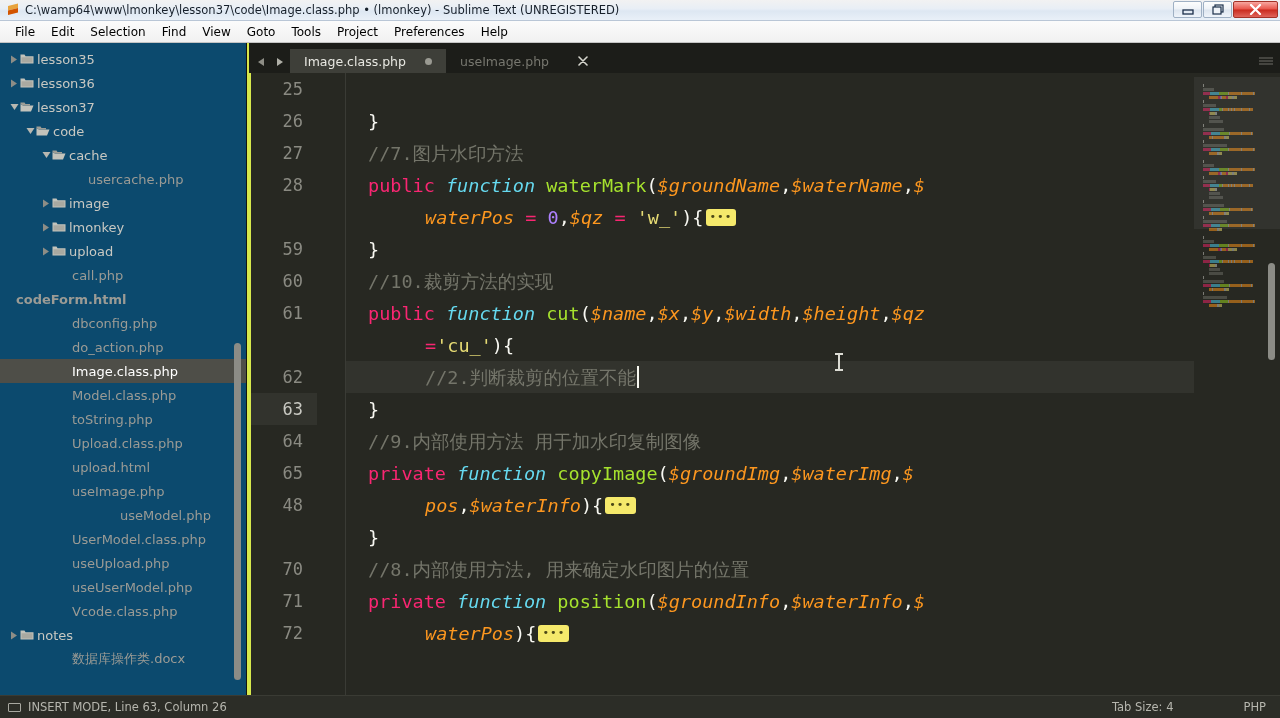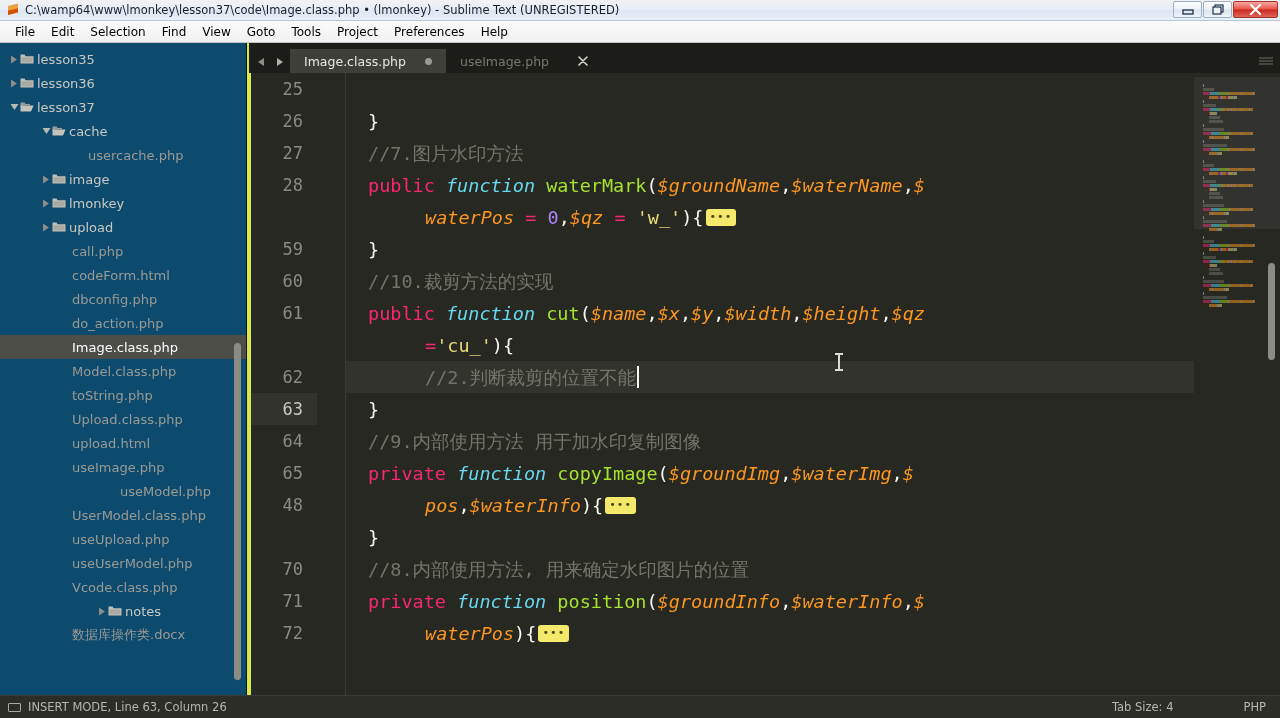--- a/index.html
+++ b/index.html
@@ -275,20 +275,34 @@
               </svg>
             </span>
             <span class="ficon">
               <svg width="14" height="12" viewBox="0 0 14 12">
                 <path d="M0.5,3 L0.5,10.5 L11,10.5 L13.5,4.5 L3,4.5 Z" fill="#c3c3bb"></path>
                 <path d="M0.5,3 L0.5,1.5 L4.5,1.5 L5.5,3 L10,3 L10,4.5 L3,4.5 Z" fill="#9e9e96"></path>
               </svg>
             </span>
             <span class="tlabel">lesson37</span>
           </div>
+          <div class="trow folder" style="padding-left: 24px;">
+            <span class="twist">
+              <svg width="9" height="8" viewBox="0 0 9 8">
+                <polygon points="0.5,1 8.5,1 4.5,7" fill="#b8b8b1"></polygon>
+              </svg>
+            </span>
+            <span class="ficon">
+              <svg width="14" height="12" viewBox="0 0 14 12">
+                <path d="M0.5,3 L0.5,10.5 L11,10.5 L13.5,4.5 L3,4.5 Z" fill="#c3c3bb"></path>
+                <path d="M0.5,3 L0.5,1.5 L4.5,1.5 L5.5,3 L10,3 L10,4.5 L3,4.5 Z" fill="#9e9e96"></path>
+              </svg>
+            </span>
+            <span class="tlabel">code</span>
+          </div>
           <div class="trow folder" style="padding-left: 40px;">
             <span class="twist">
               <svg width="9" height="8" viewBox="0 0 9 8">
                 <polygon points="0.5,1 8.5,1 4.5,7" fill="#b8b8b1"></polygon>
               </svg>
             </span>
             <span class="ficon">
               <svg width="14" height="12" viewBox="0 0 14 12">
                 <path d="M0.5,3 L0.5,10.5 L11,10.5 L13.5,4.5 L3,4.5 Z" fill="#c3c3bb"></path>
                 <path d="M0.5,3 L0.5,1.5 L4.5,1.5 L5.5,3 L10,3 L10,4.5 L3,4.5 Z" fill="#9e9e96"></path>
@@ -341,21 +355,21 @@
                 <rect x="1.5" y="4.3" width="11" height="5.2" fill="#a9a9a1"></rect>
               </svg>
             </span>
             <span class="tlabel">upload</span>
           </div>
           <div class="trow" style="padding-left: 56px;">
             <span class="twist"></span>
             <span style="width: 4px;"></span>
             <span class="tlabel">call.php</span>
           </div>
-          <div class="trow" style="padding-left: 56px;">
+          <div class="trow" style=" font-weight: bold;">
             <span class="twist"></span>
             <span style="width: 4px;"></span>
             <span class="tlabel">codeForm.html</span>
           </div>
           <div class="trow" style="padding-left: 56px;">
             <span class="twist"></span>
             <span style="width: 4px;"></span>
             <span class="tlabel">dbconfig.php</span>
           </div>
           <div class="trow" style="padding-left: 56px;">
@@ -411,21 +425,21 @@
           <div class="trow" style="padding-left: 56px;">
             <span class="twist"></span>
             <span style="width: 4px;"></span>
             <span class="tlabel">useUserModel.php</span>
           </div>
           <div class="trow" style="padding-left: 56px;">
             <span class="twist"></span>
             <span style="width: 4px;"></span>
             <span class="tlabel">Vcode.class.php</span>
           </div>
-          <div class="trow folder" style="padding-left: 8px; justify-content: center;">
+          <div class="trow folder" style="padding-left: 8px;">
             <span class="twist">
               <svg width="8" height="9" viewBox="0 0 8 9">
                 <polygon points="1,0.5 1,8.5 7,4.5" fill="#8d8d86"></polygon>
               </svg>
             </span>
             <span class="ficon">
               <svg width="14" height="12" viewBox="0 0 14 12">
                 <path d="M0.5,1.5 L4.5,1.5 L5.6,3.2 L13.5,3.2 L13.5,10.5 L0.5,10.5 Z" fill="#c3c3bb"></path>
                 <rect x="1.5" y="4.3" width="11" height="5.2" fill="#a9a9a1"></rect>
               </svg>

